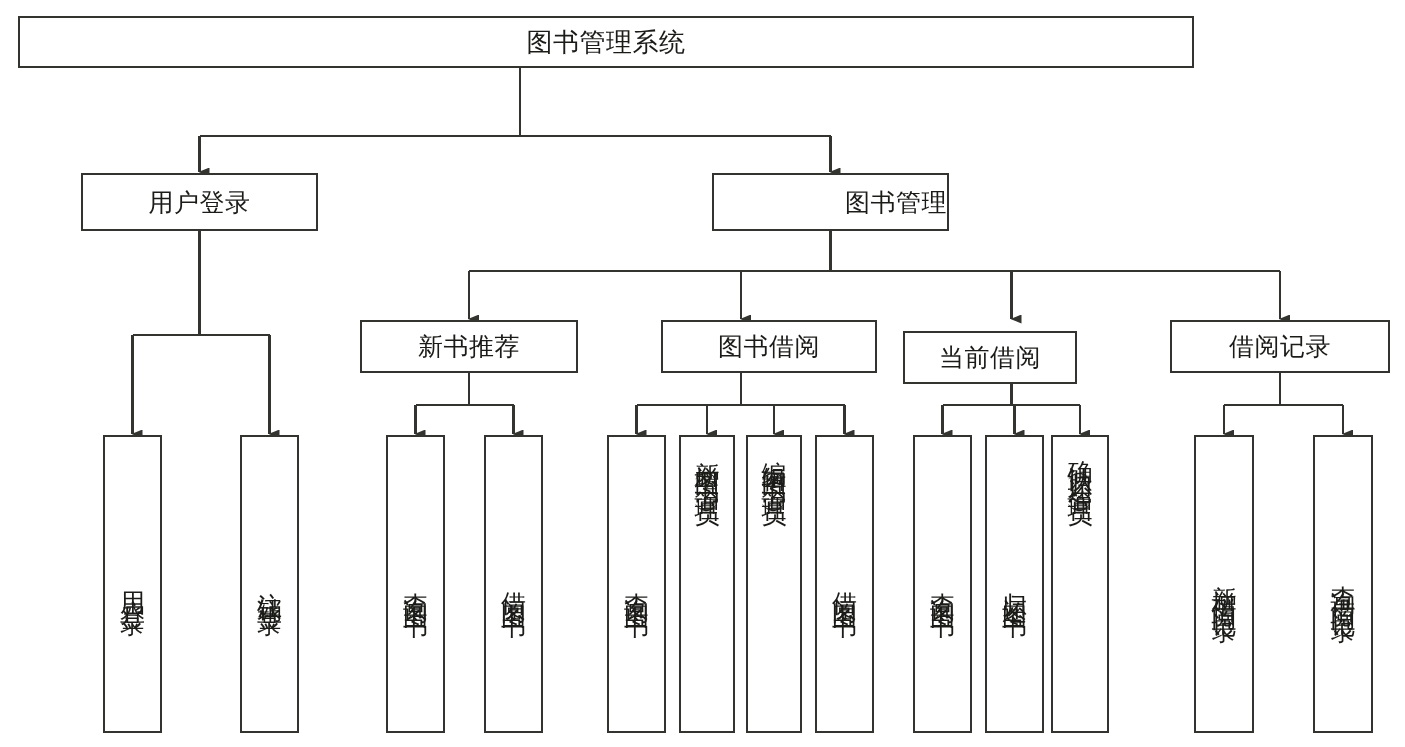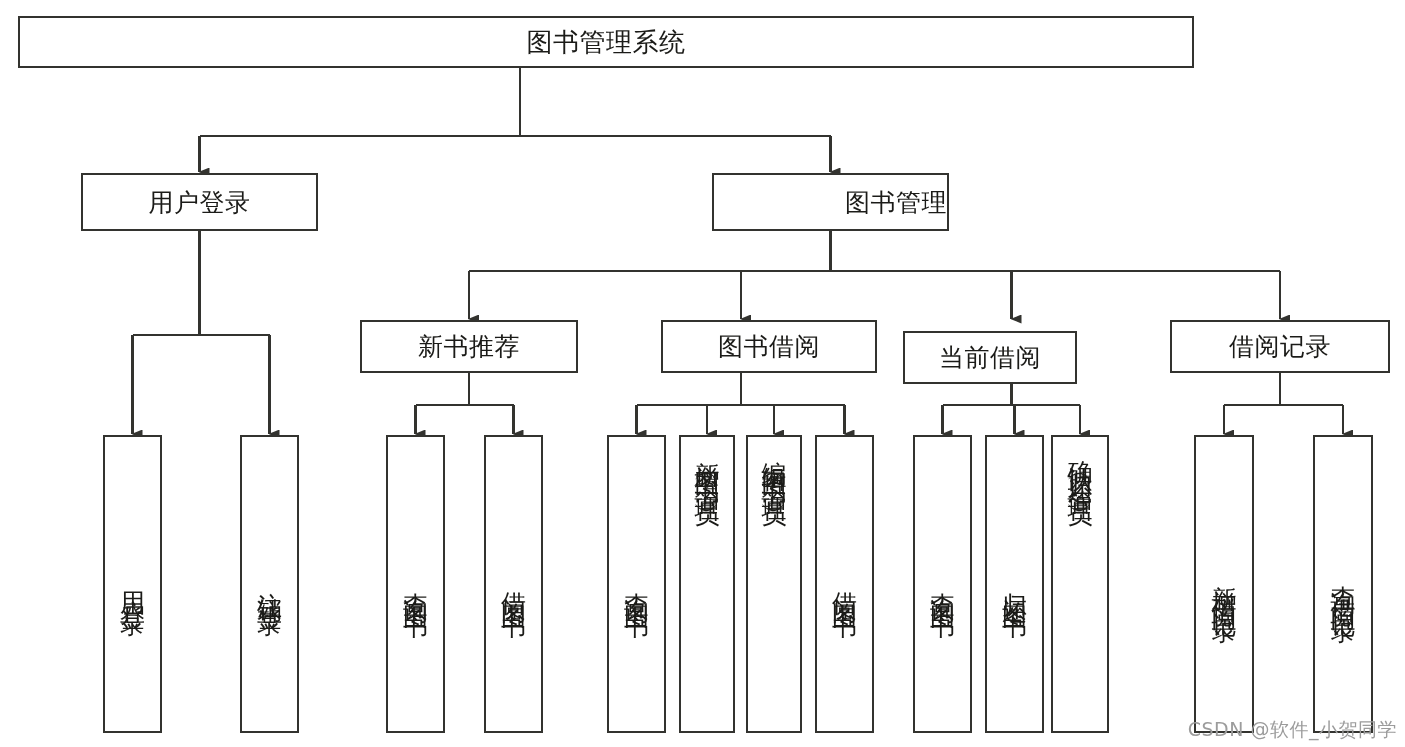--- a/index.html
+++ b/index.html
@@ -186,15 +186,14 @@
         <div class="node-label" style="color: rgb(27, 27, 24);">确认归还（管理员）</div>
       </div>
       <div class="node vert" style="left: 1194px; top: 435px; width: 60px; height: 298px; border-color: rgb(51, 51, 47);">
         <div class="node-label" style="color: rgb(27, 27, 24);">新增借阅记录</div>
       </div>
       <div class="node vert" style="left: 1313px; top: 435px; width: 60px; height: 298px; border-color: rgb(51, 51, 47);">
         <div class="node-label" style="color: rgb(27, 27, 24);">查询借阅记录</div>
       </div>
     </div>
 
-  <div id="watermark">CSDN @软件_小贺同学</div>
 
 </div>
 
 </body></html>

